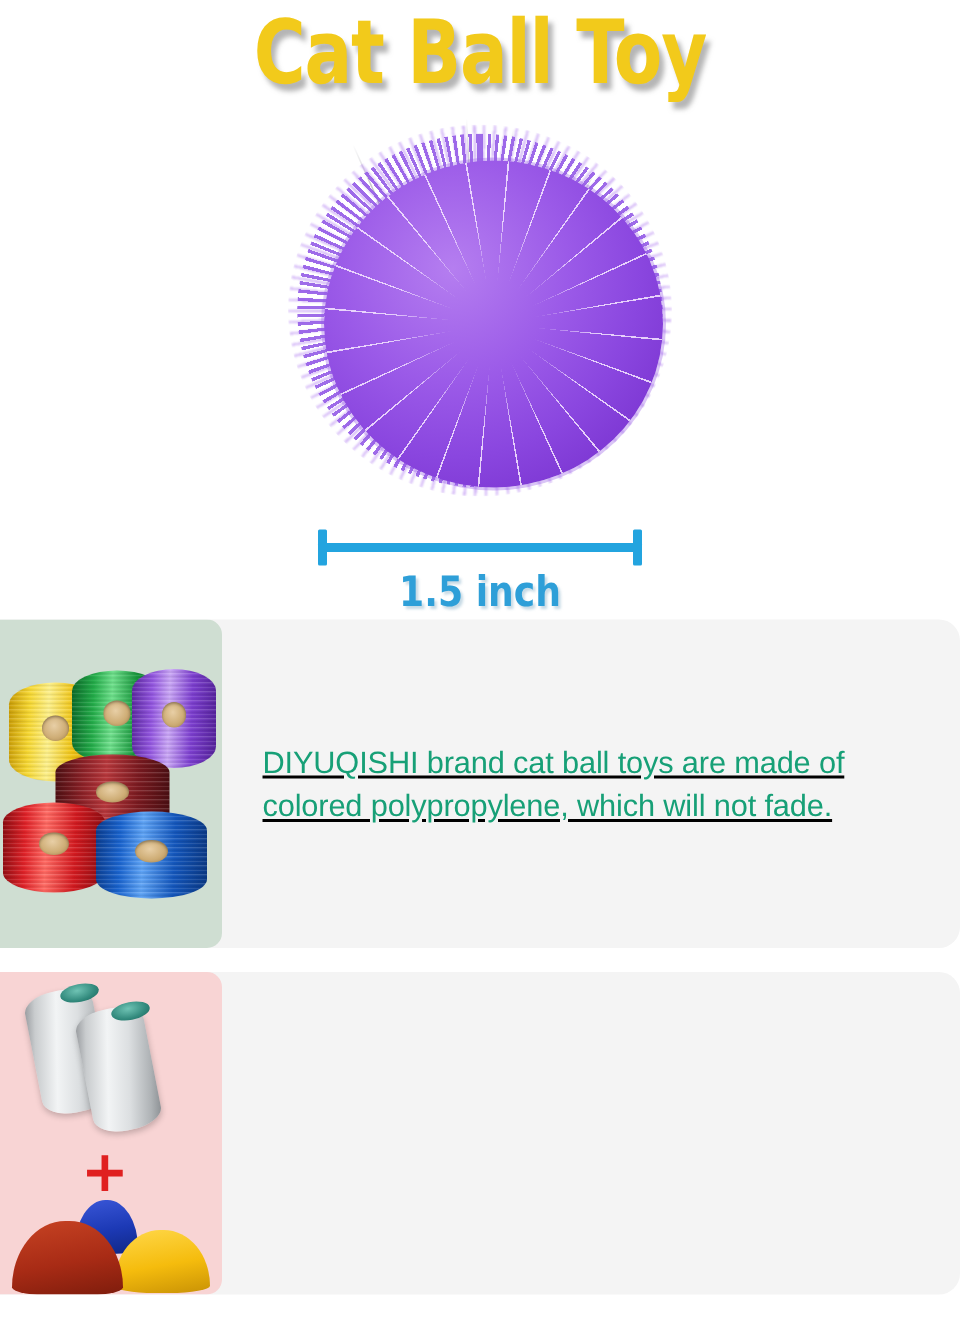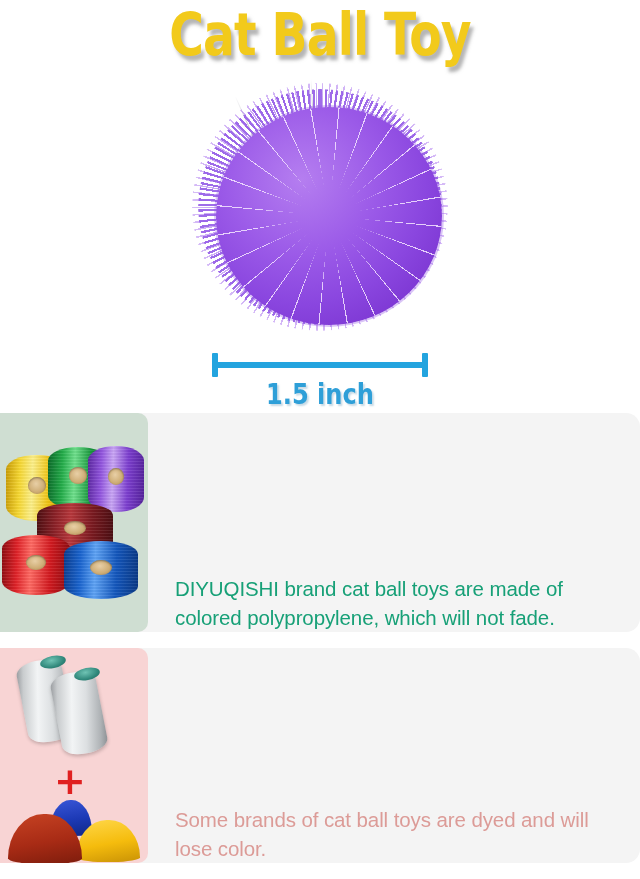--- a/index.html
+++ b/index.html
@@ -167,22 +167,23 @@
   .panel-media {
     width: 148px;
     flex: 0 0 148px;
     border-radius: 0 10px 10px 0;
     position: relative;
     overflow: hidden;
   }
   .panel-body {
     flex: 1 1 auto;
     display: flex;
-    align-items: flex-end;
+    align-items: center;
     padding: 0 30px 0 27px;
+    text-decoration: underline;
   }
   .panel-text {
     font-size: 20.5px;
     line-height: 29px;
     letter-spacing: -0.1px;
   }
 
   .panel-good { height: 219px; }
   .panel-good .panel-media { background: #cfded2; }
   .panel-good .panel-text { color: #17a077; }
@@ -316,16 +317,13 @@
     <div class="cone" style="left:56px; top:24px; width:46px; height:82px; transform: rotate(-11deg);"></div>
     <div class="cone-top" style="left:74px; top:20px; width:26px; height:12px; transform: rotate(-11deg);"></div>
 
     <div class="plus" style="left:54px; top:114px;">+</div>
 
     <div class="pile" style="left:50px; top:152px; width:42px; height:36px; background:linear-gradient(170deg,#3a57d8 0%,#1c39b5 55%,#102785 100%);"></div>
     <div class="pile" style="left:76px; top:172px; width:64px; height:42px; background:linear-gradient(170deg,#ffd84a 0%,#f5bc0d 55%,#c99205 100%);"></div>
     <div class="pile" style="left:8px; top:166px; width:74px; height:50px; background:linear-gradient(170deg,#c74323 0%,#a82b15 55%,#7d1c0c 100%);"></div>
     <span class="sr">White yarn cones plus red, blue and yellow dye powder piles</span>
   </div>
-  <div class="panel-body">
-    <div class="panel-text">Some brands of cat ball toys are dyed and will lose color.</div>
-  </div>
 </div>
 
 </body></html>

